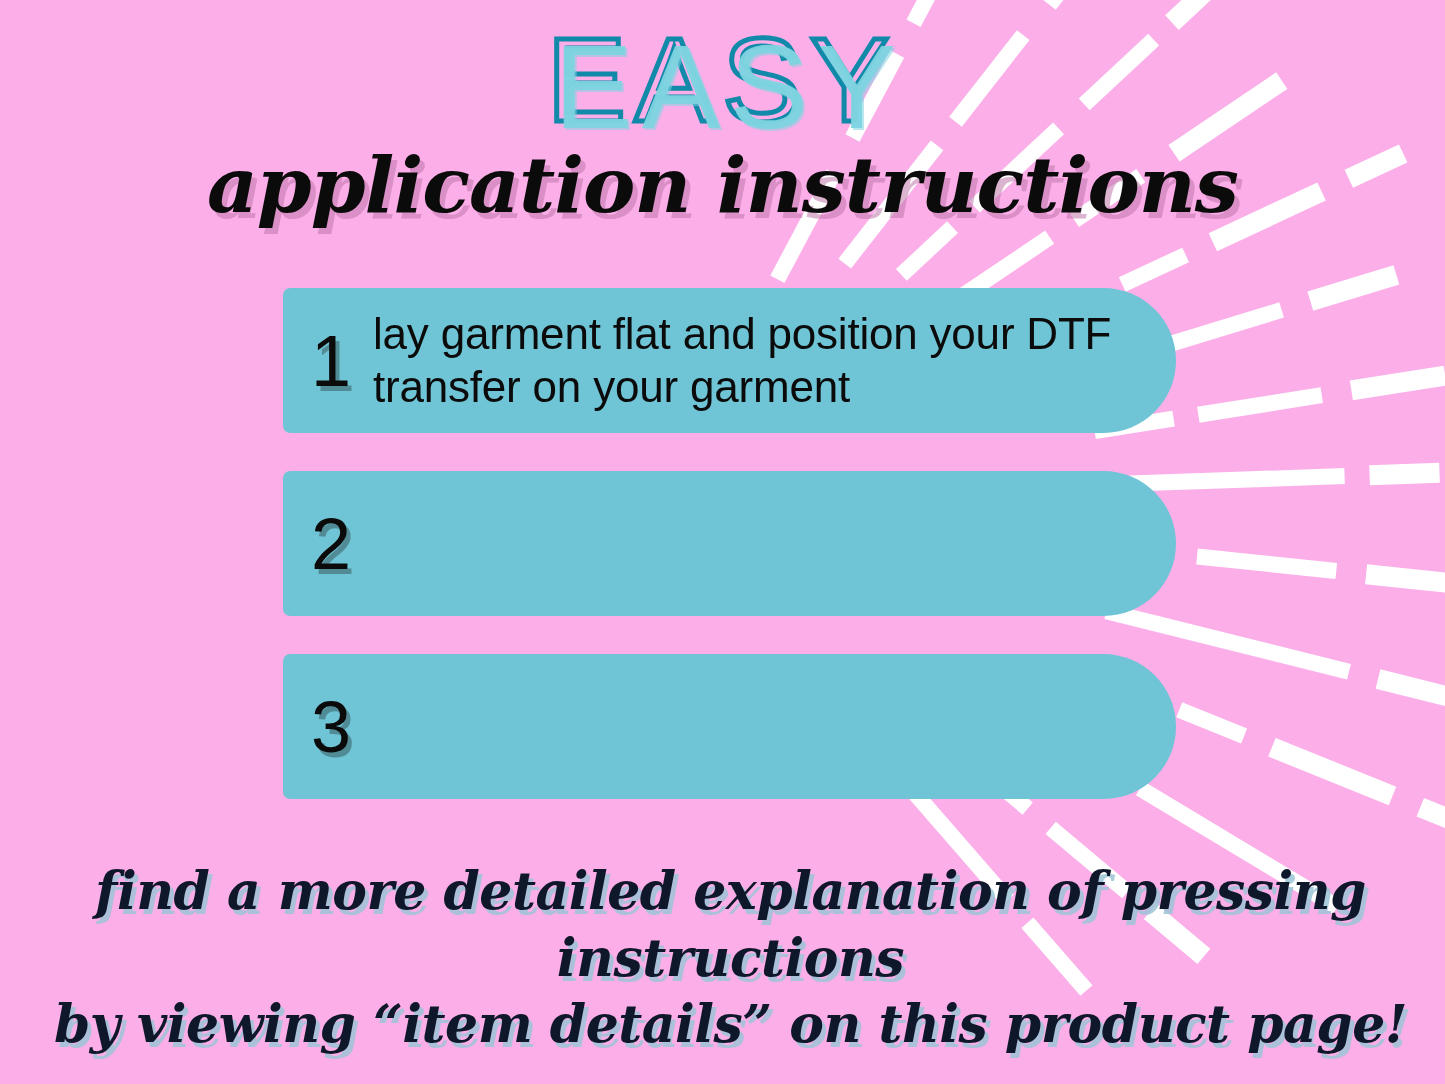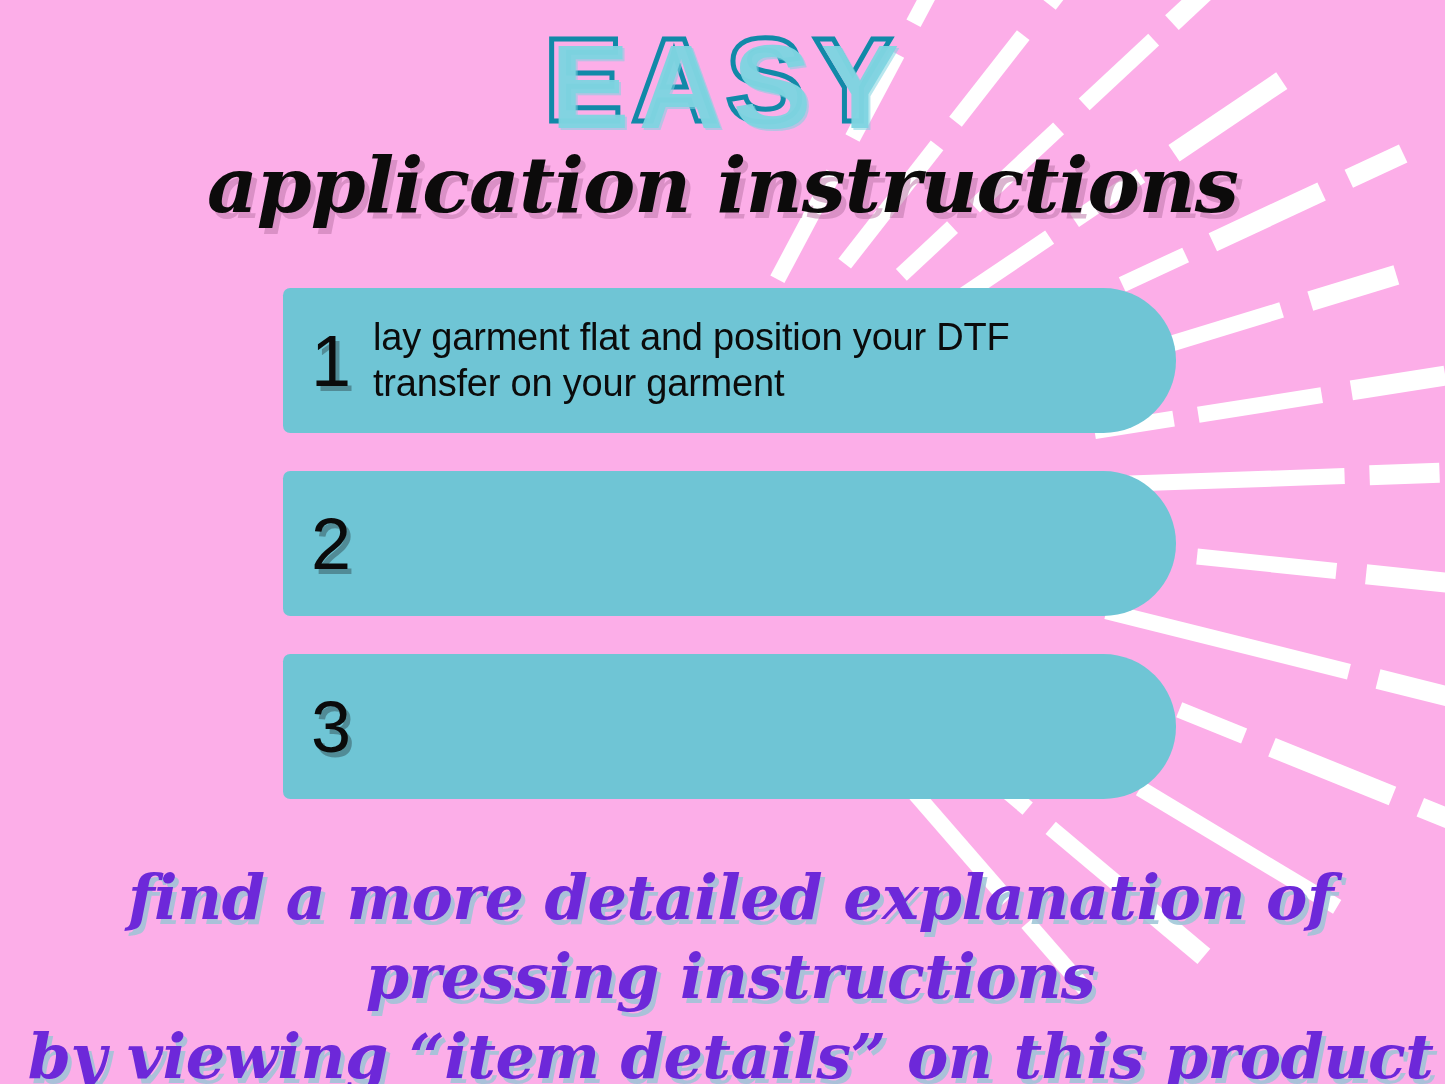--- a/index.html
+++ b/index.html
@@ -29,21 +29,21 @@
     top:0; left:0; right:0;
     text-align:center;
     z-index:3;
   }
 
   .easy-title {
     display:block;
     margin-top:14px;
     font-family:"Liberation Sans", sans-serif;
     font-size:118px;
-    font-weight:700;
+    font-weight:400;
     letter-spacing:9px;
     line-height:1.12;
     color:transparent;
     -webkit-text-stroke:5px #1189A8;
     text-shadow:
        7px 7px 0 rgba(126,212,224,0.95),
        9px 9px 0 rgba(126,212,224,0.55);
     paint-order:stroke fill;
   }
 
@@ -89,44 +89,44 @@
     font-weight:400;
     line-height:1;
     color:#0B0B0B;
     text-align:left;
     text-shadow:4px 5px 0 rgba(20,20,20,0.32);
   }
 
   .step-text {
     flex:1 1 auto;
     font-family:"Liberation Sans", sans-serif;
-    font-size:38px;
+    font-size:44px;
     font-weight:400;
     line-height:1.20;
     color:#0B0B0B;
     letter-spacing:-0.2px;
   }
 
   
   .footer {
     position:absolute;
     left:0; right:0;
     top:858px;
     text-align:center;
     z-index:3;
   }
 
   .footer-line {
     display:block;
     font-family:"DejaVu Serif", serif;
     font-style:italic;
     font-weight:bold;
-    font-size:62px;
+    font-size:52px;
     line-height:1.28;
-    color:#6d28d9;
+    color:#0f172a;
     letter-spacing:-0.5px;
     text-shadow:4px 5px 0 rgba(155,196,214,0.85);
     transform:scaleX(1.0);
     margin-left:16px;
   }
 </style>
 </head>
 <body>
 
 <svg id="rays" viewBox="0 0 1445 1084" preserveAspectRatio="none">

